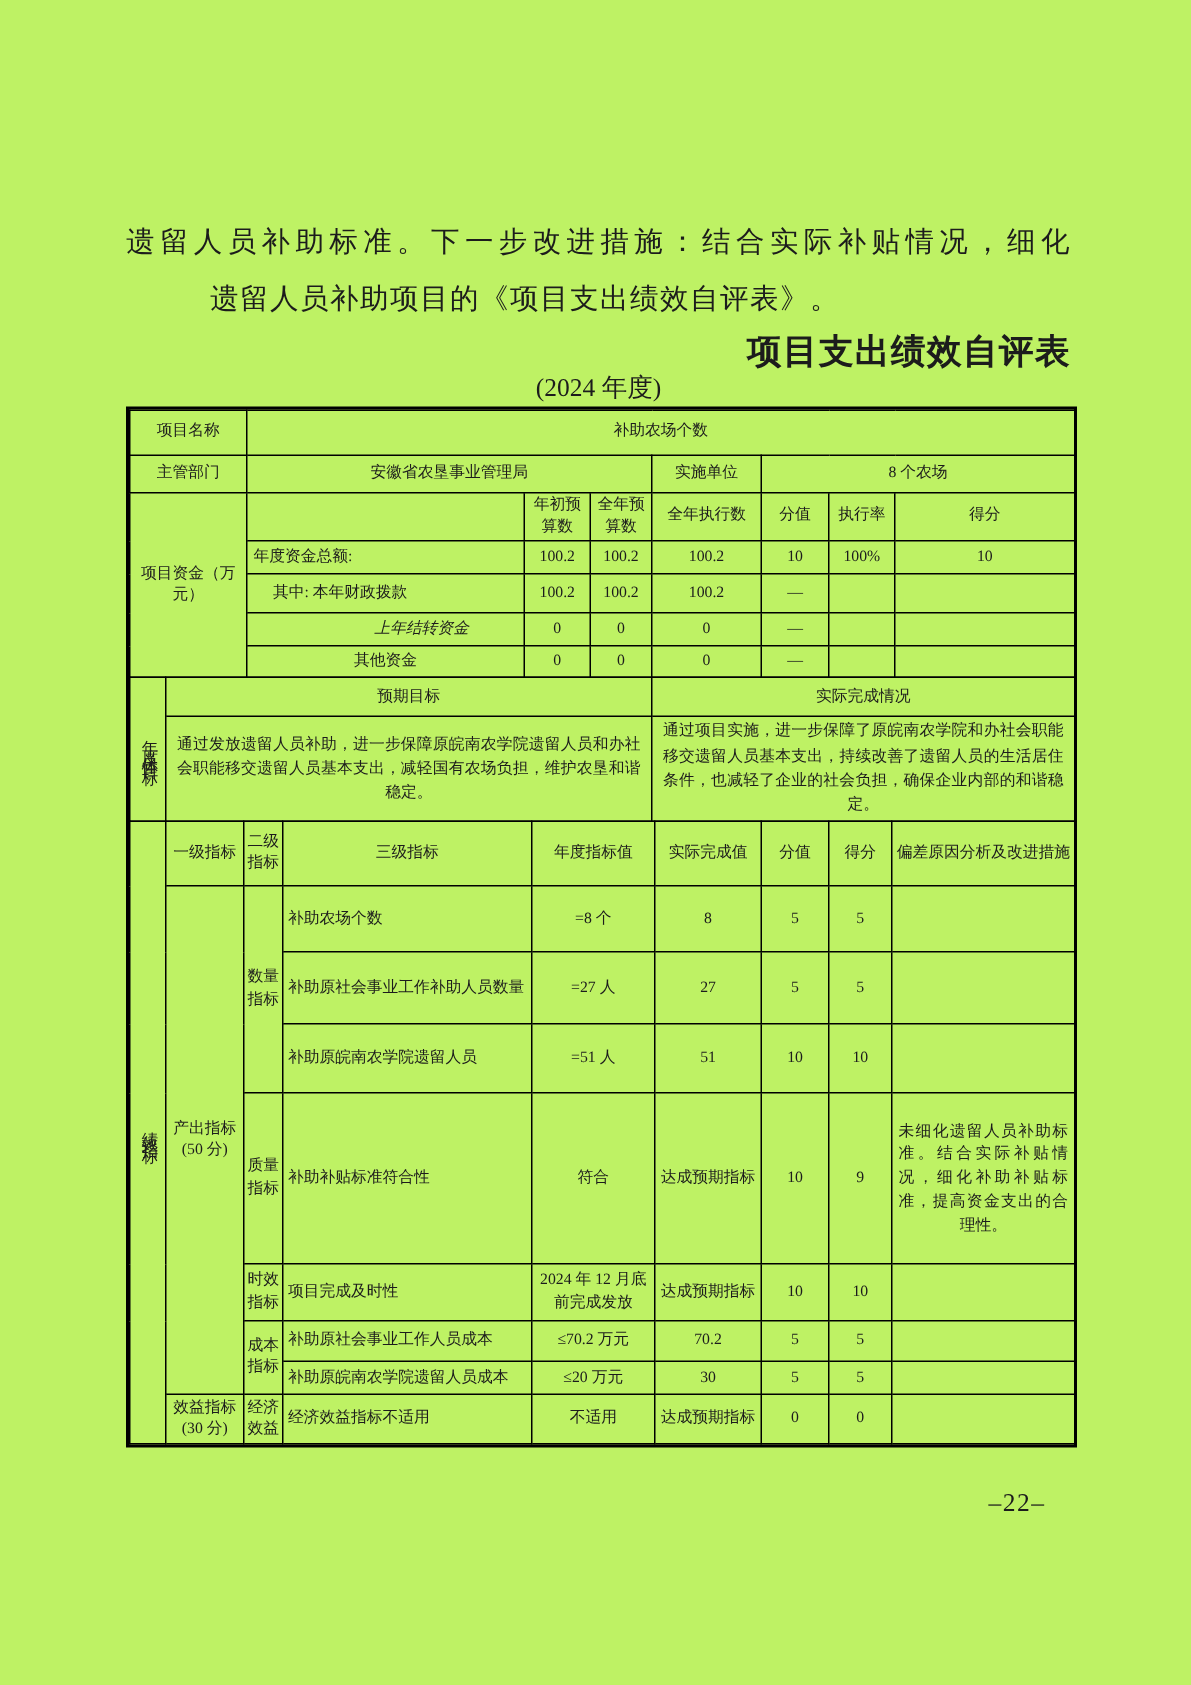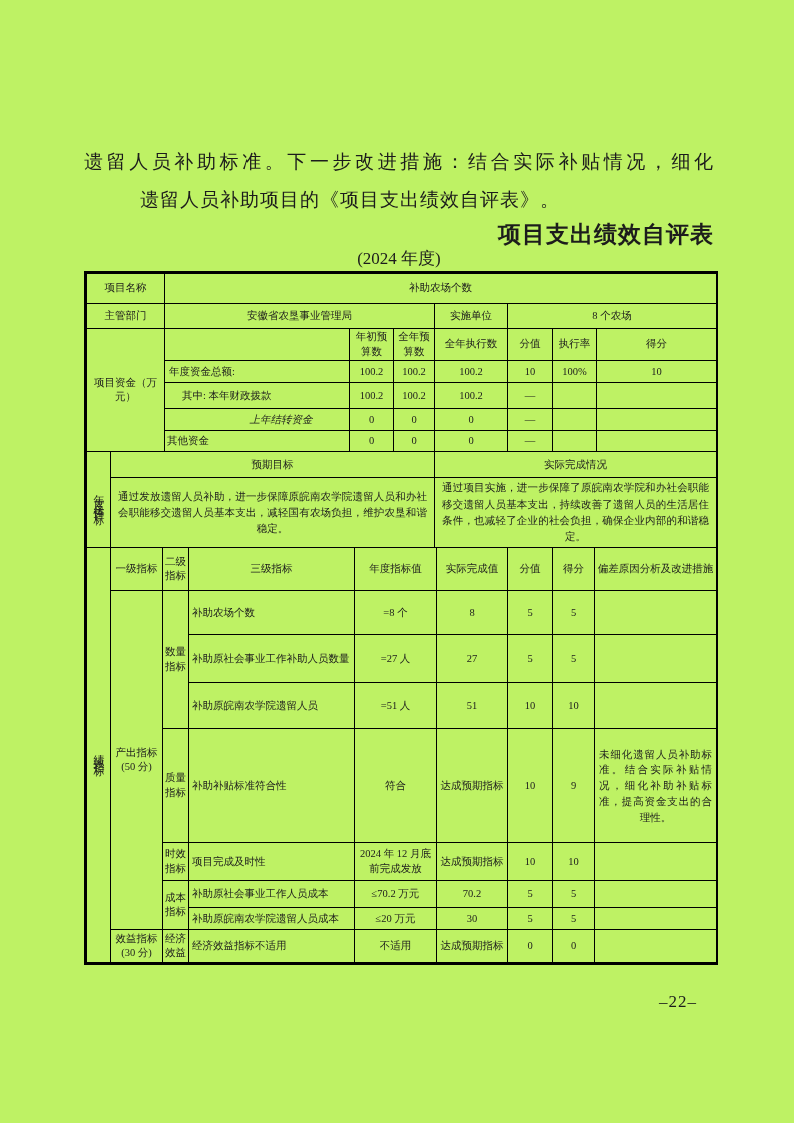--- a/index.html
+++ b/index.html
@@ -26,21 +26,21 @@
   table { border-collapse: collapse; width: 100%; table-layout: fixed; }
   .t2, .t3 { margin-top: -1px; }
   td {
     border: 1px solid #000; font-size: 10.5px; line-height: 1.4;
     text-align: center; vertical-align: middle; padding: 1px 2px;
     word-break: break-all; overflow: hidden;
   }
   td.bl0 { text-align: left; padding-left: 4px; }
   td.bl1 { text-align: left; padding-left: 17px; }
   td.bl2 { text-align: center; padding-left: 50px; font-style: italic; }
-  td.bl3 { text-align: left; }
+  td.bl3 { text-align: center; }
   td.l3cell { text-align: left; padding-left: 3px; }
   td.longtext { text-align: justify; text-align-last: center; padding: 2px 7px; line-height: 1.55; }
   td.devtext { text-align: justify; text-align-last: center; padding: 2px 4px; line-height: 1.5; }
   .vert {
     display: inline-block; writing-mode: vertical-lr; text-orientation: upright;
     letter-spacing: 4px; font-size: 11px; line-height: 1;
   }
   .page-num {
     position: absolute; top: 992px; right: 97px;
     font-size: 17px; letter-spacing: 1px;

